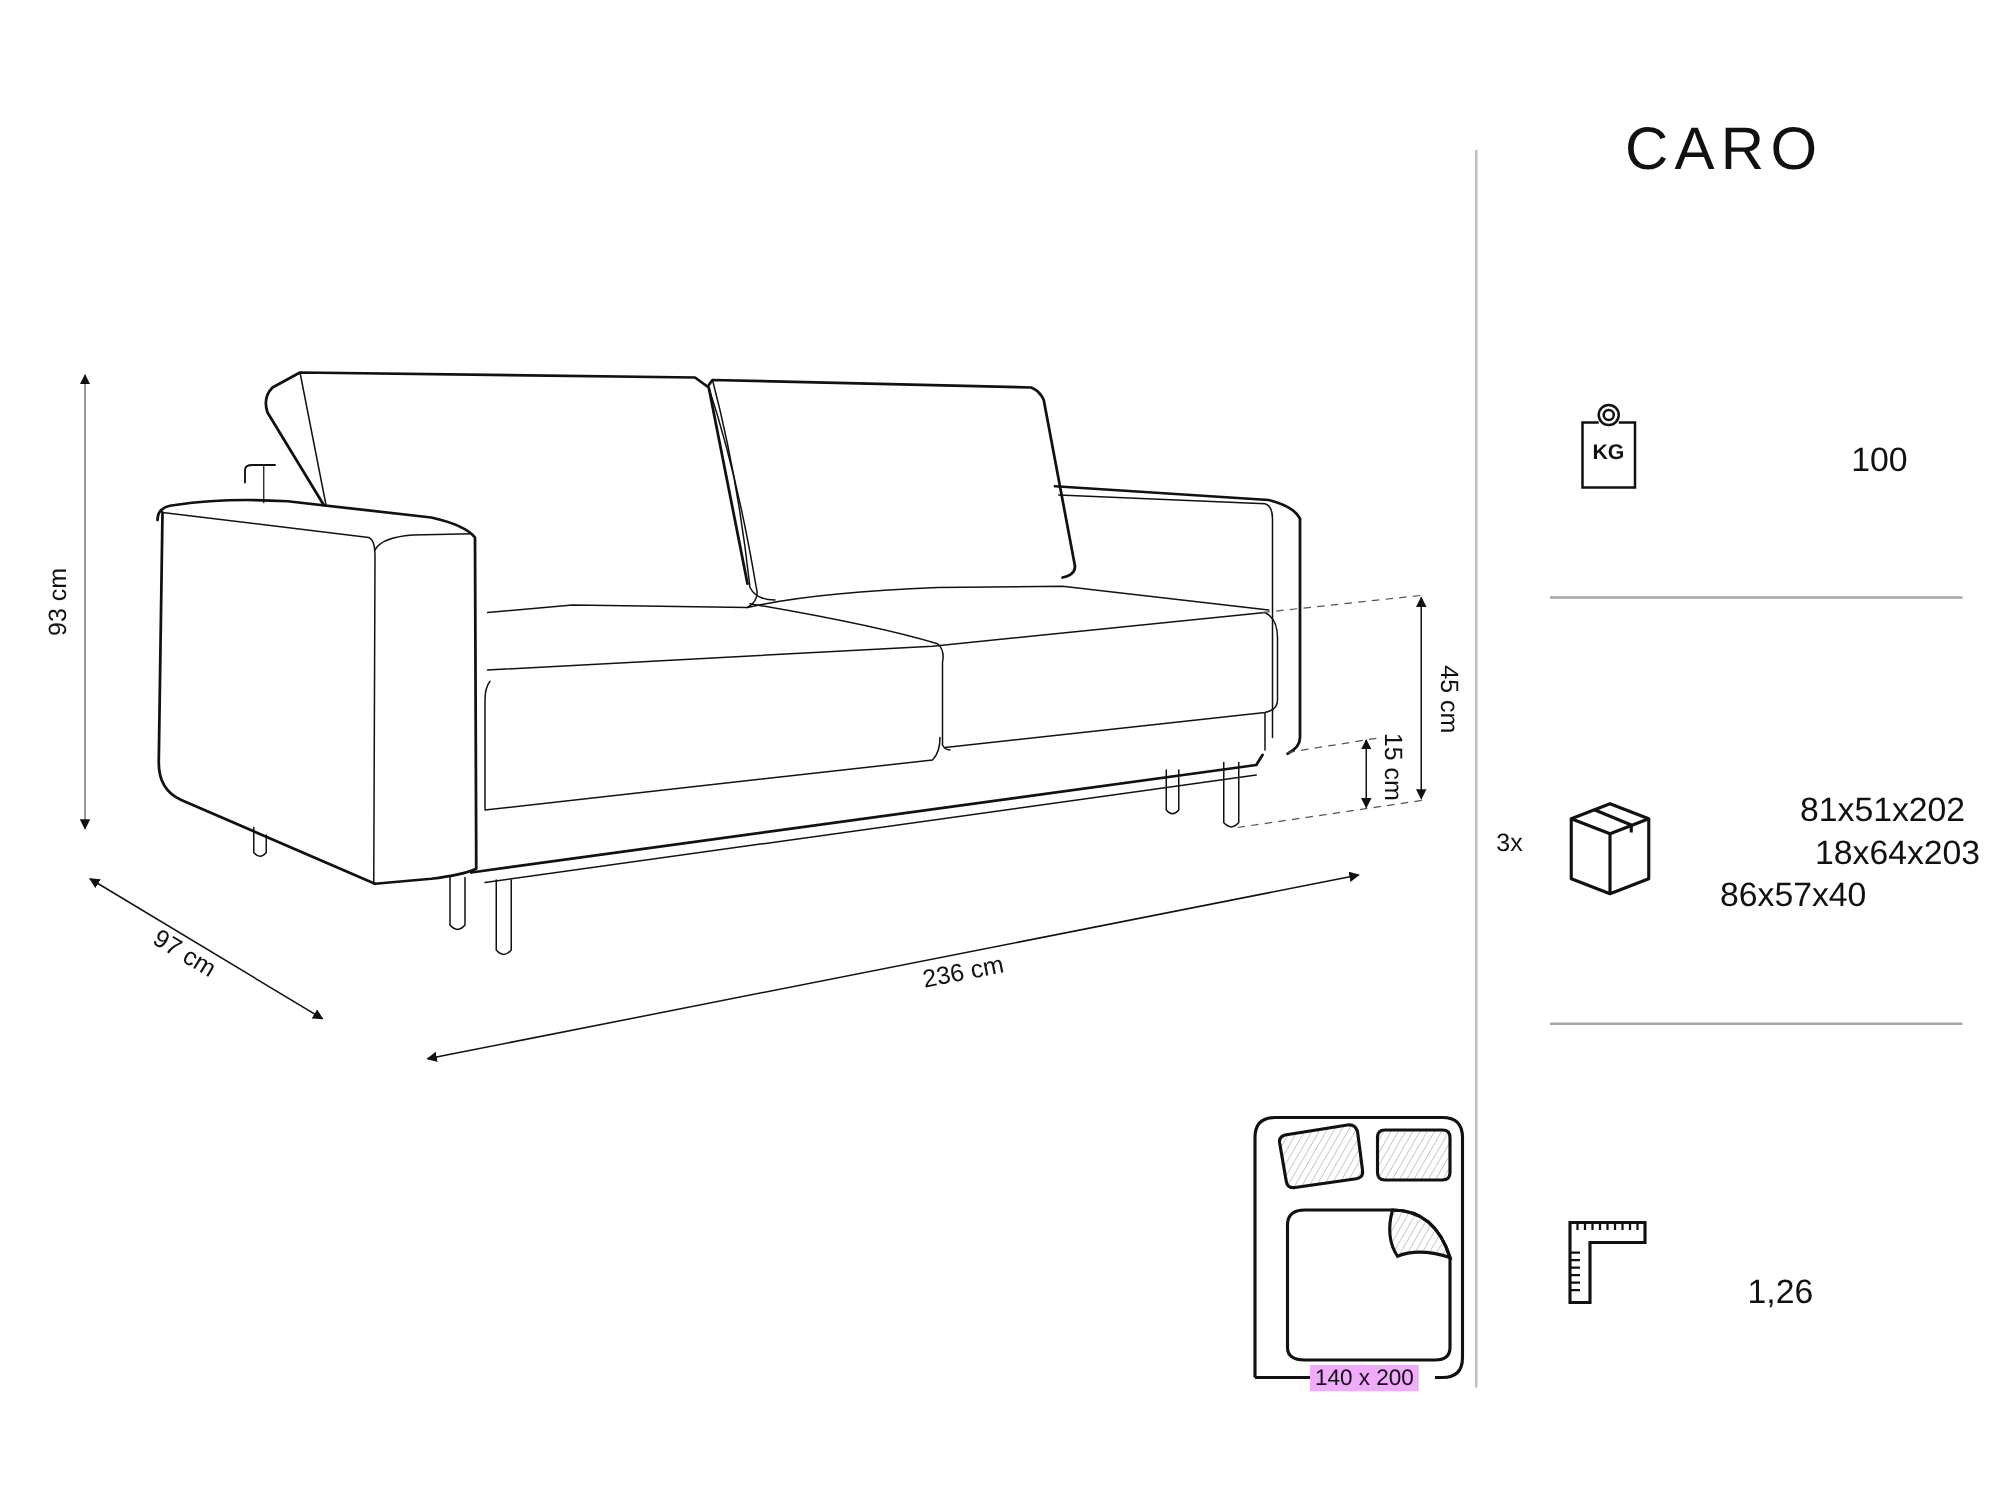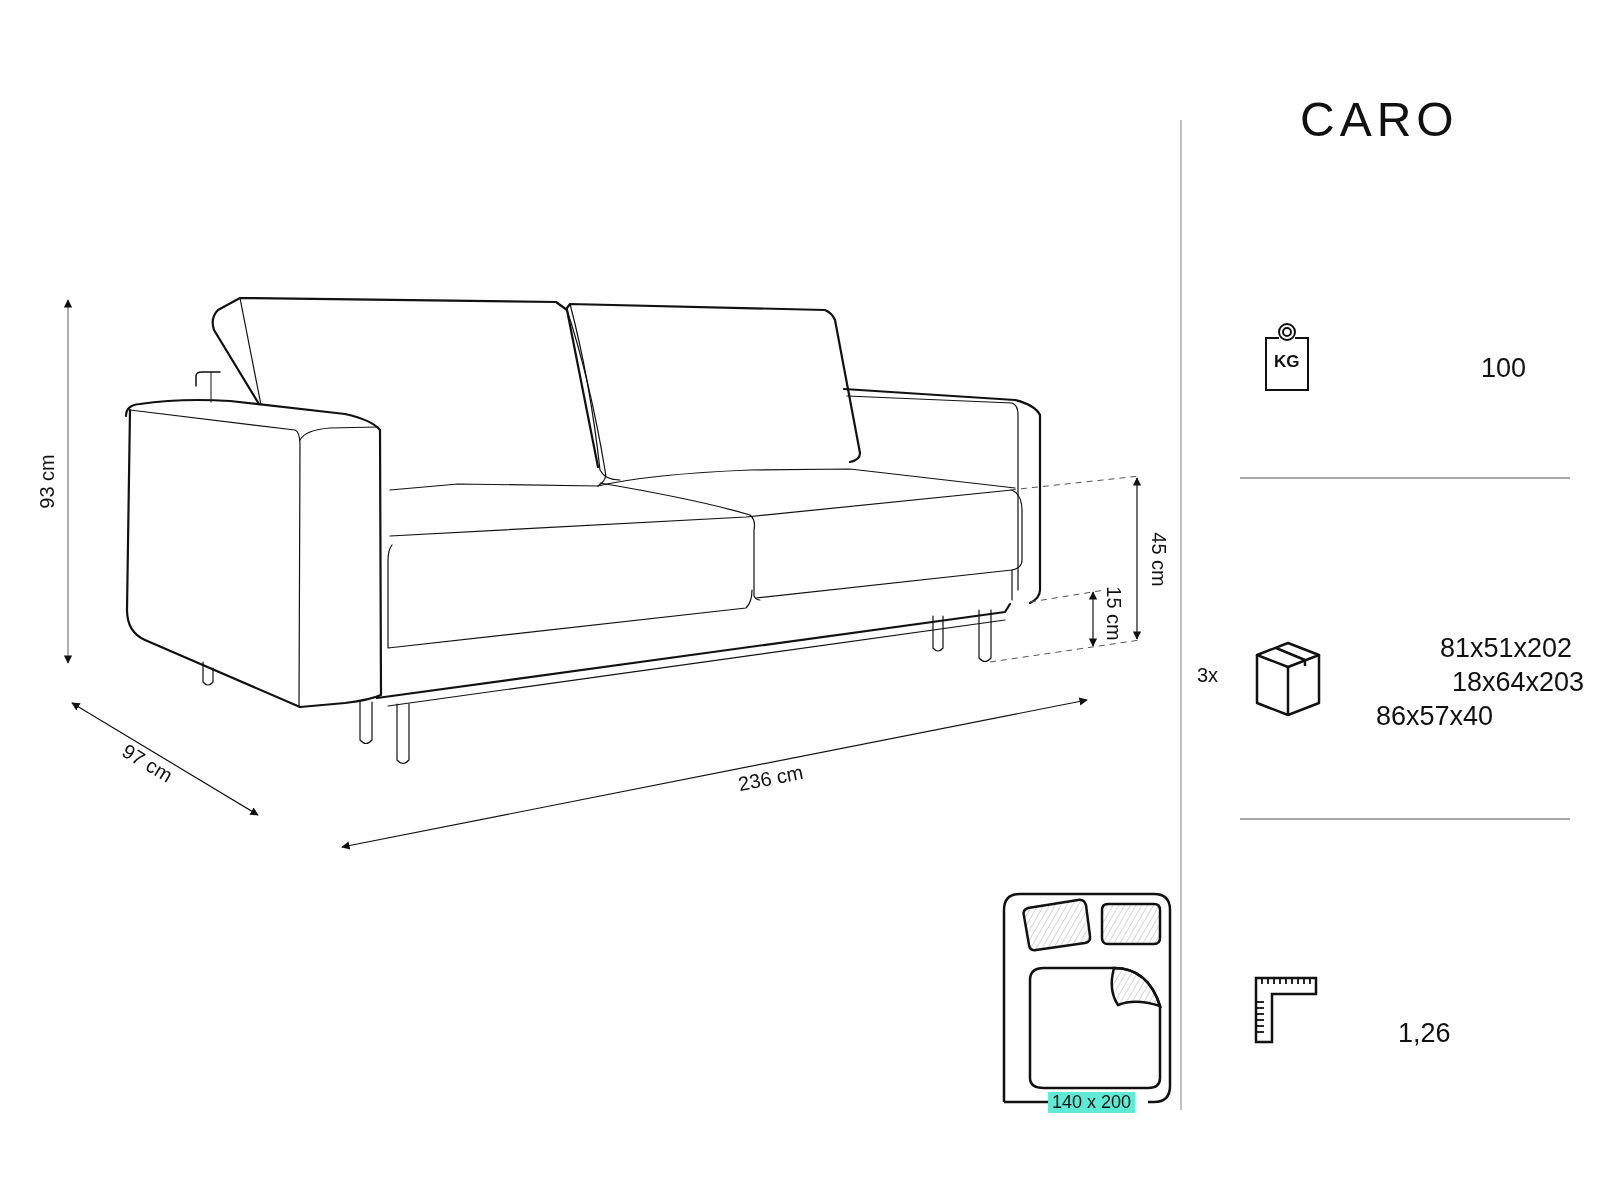--- a/index.html
+++ b/index.html
@@ -117,21 +117,21 @@
   </defs>
   <g fill="none" stroke="#111" stroke-width="2.5">
     <path d="M4,212 L4,20 Q4,4 20,4 L154,4 Q170,4 170,20 L170,196 Q170,212 154,212 L148,212"></path>
     <line x1="4" y1="212" x2="48" y2="212"></line>
     <path d="M24,26 Q22,20 28,18 L78,10 Q84,9 86,15 L90,46 Q91,52 85,53 L36,60 Q30,61 29,55 Z" fill="url(#hatch)"></path>
     <path d="M102,20 Q102,14 108,14 L154,14 Q160,14 160,20 L160,48 Q160,54 154,54 L108,54 Q102,54 102,48 Z" fill="url(#hatch)"></path>
     <path d="M30,90 Q30,78 44,78 L114,78 Q148,78 160,116 L160,188 Q160,198 148,198 L44,198 Q30,198 30,188 Z"></path>
     <path d="M114,78 Q108,100 118,115 Q135,108 160,116 Q148,78 114,78 Z" fill="url(#hatch)"></path>
   </g>
 </svg>
-<div class="abs" style="left:1048px;top:1092px;font-size:18px;background:#5eead4;padding:0 4px;">140 x 200</div>
+<div class="abs" style="left:1048px;top:1092px;font-size:18px;background:#f0abfc;padding:0 4px;">140 x 200</div>
 
 <svg class="abs" style="left:1254px;top:976px;" width="66" height="68" viewBox="0 0 66 68">
   <g fill="none" stroke="#111" stroke-width="2.5">
     <path d="M2,2 L62,2 L62,18 L18,18 L18,66 L2,66 Z"></path>
   </g>
   <g stroke="#111" stroke-width="1.8">
     <line x1="8" y1="2" x2="8" y2="8"></line>
       <line x1="14" y1="2" x2="14" y2="8"></line>
       <line x1="20" y1="2" x2="20" y2="8"></line>
     <line x1="26" y1="2" x2="26" y2="8"></line>

